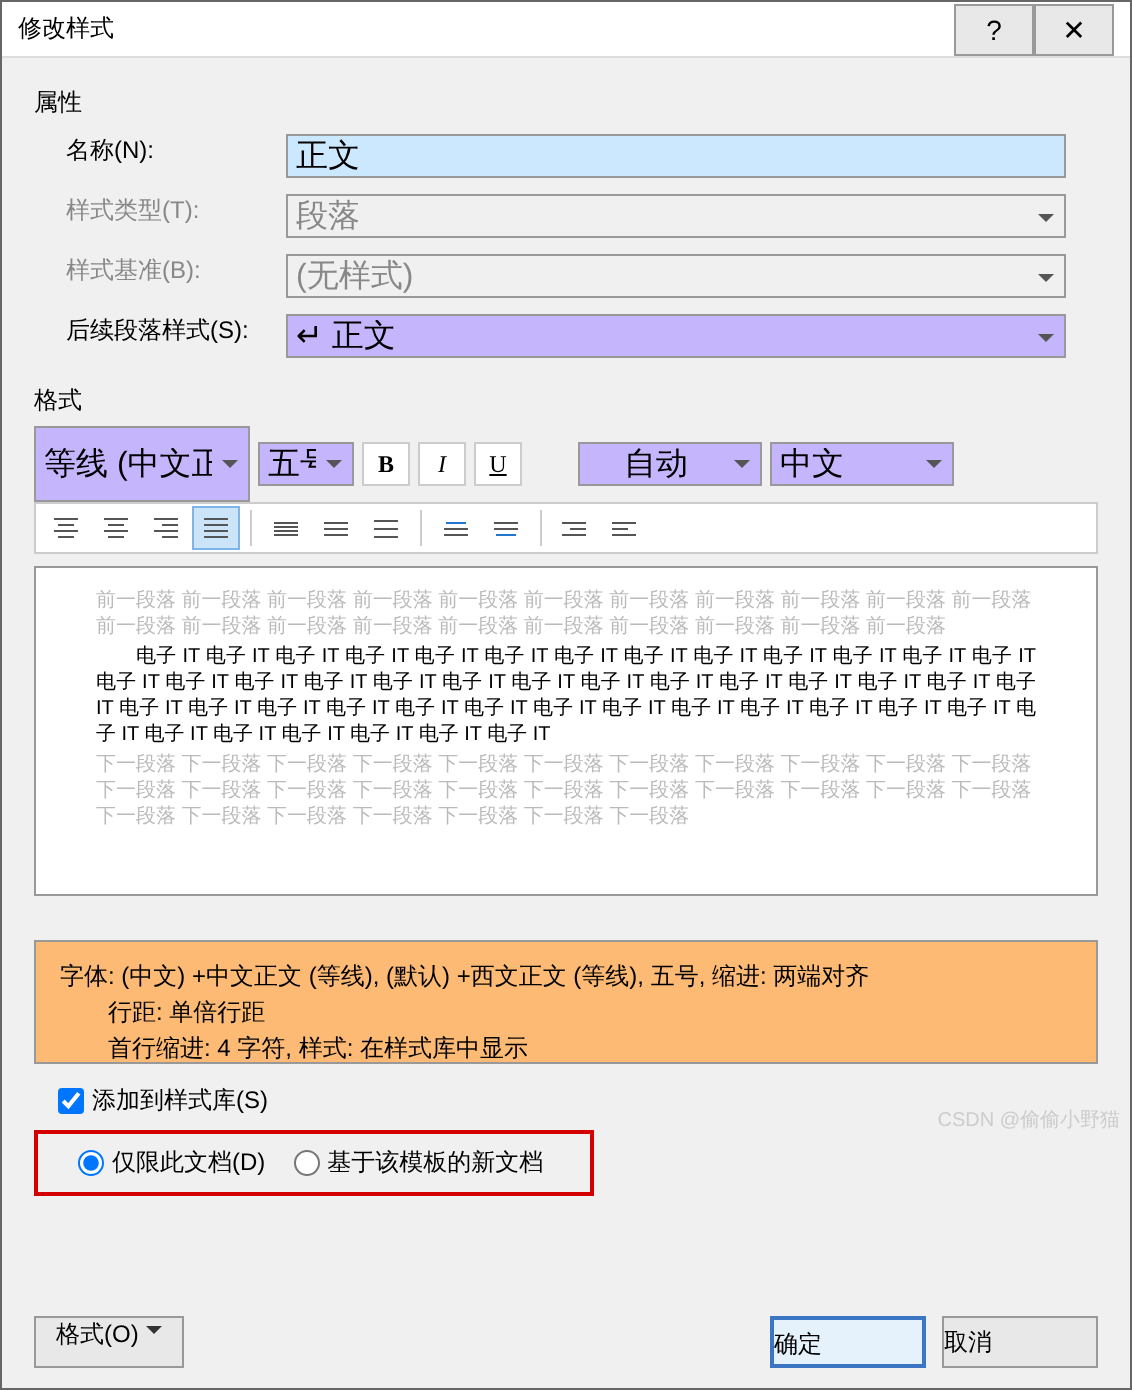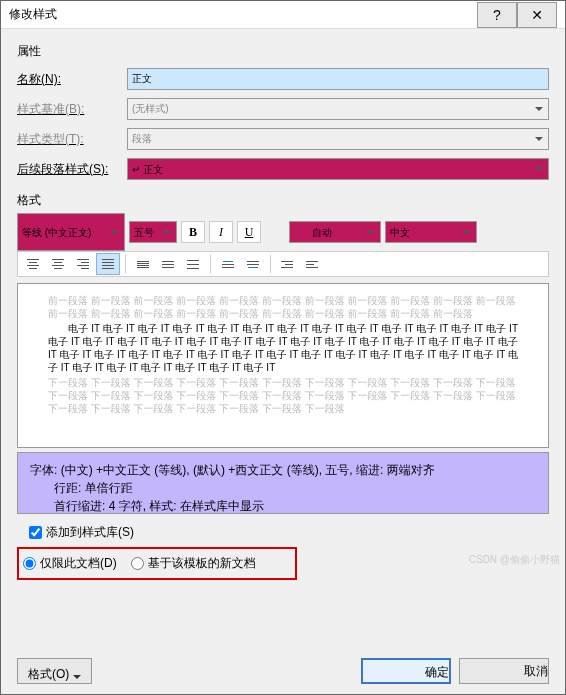--- a/index.html
+++ b/index.html
@@ -3,26 +3,26 @@
 <meta charset="utf-8">
 <style>
 * { box-sizing: border-box; font-family: "Microsoft YaHei", "SimSun", sans-serif; }
 body { margin: 0; background: #f0f0f0; width: 566px; height: 695px; overflow: hidden; font-size: 12px; color: #000; }
 .dialog { width: 566px; height: 695px; border: 1px solid #666; background: #f0f0f0; display: flex; flex-direction: column; }
 .titlebar { height: 28px; background: #fff; display: flex; align-items: center; padding: 0 8px; border-bottom: 1px solid #ddd; }
 .titlebar .title { flex: 1; font-size: 12px; }
 .titlebar .btn { width: 40px; text-align: center; font-size: 14px; cursor: default; }
 .content { padding: 10px 16px; flex: 1; overflow: hidden; display: flex; flex-direction: column; }
 .section-label { font-size: 12px; margin: 4px 0; }
-.row { display: flex; align-items: center; margin: 3px 0; height: 24px; text-decoration: underline; }
+.row { display: flex; margin: 3px 16px; height: 24px; }
 .row .lbl { width: 110px; font-size: 12px; color: #000; }
 .row .lbl.disabled { color: #888; }
 .row .ctl { flex: 1; }
-input[type="text"], select { height: 22px; width: 100%; border: 1px solid #999; background: #fff; font-size: 10px; padding: 0 4px; }
-select { appearance: none; -webkit-appearance: none; background: #be185d; padding-right: 18px; }
+input[type="text"], select { height: 22px; width: 100%; border: 1px solid #999; background: #fff; font-size: 16px; padding: 0 4px; }
+select { appearance: none; -webkit-appearance: none; background: #c4b5fd; padding-right: 18px; }
 .select-wrap { position: relative; display: inline-block; }
 .select-wrap::after { content: ""; position: absolute; right: 6px; top: 50%; margin-top: -2px; border: 4px solid transparent; border-top-color: #555; pointer-events: none; }
 .name-input { background: #cce8ff !important; }
 .disabled-input { background: #f0f0f0 !important; color: #888; padding-left: 18px; }
 .toolbar1 { display: flex; align-items: center; gap: 4px; margin: 6px 0; height: 26px; }
 .sel-sm { width: 108px; height: 38px; }
 .sel-xs { width: 48px; height: 22px; }
 .sel-md { width: 92px; height: 22px; }
 .tbtn { width: 24px; height: 22px; border: 1px solid #ccc; background: #fff; display: inline-flex; align-items: center; justify-content: center; cursor: default; font-size: 12px; font-family: "Times New Roman", serif; }
 .tbtn.b { font-weight: bold; }
@@ -31,29 +31,29 @@
 .toolbar2 { display: flex; align-items: center; gap: 3px; height: 26px; border: 1px solid #ccc; background: #fff; padding: 2px 4px; margin-bottom: 6px; }
 .tbtn2 { width: 22px; height: 20px; display: inline-flex; align-items: center; justify-content: center; cursor: default; }
 .tbtn2.active { background: #cce4f7; outline: 1px solid #7eb4ea; }
 .sep { width: 1px; height: 18px; background: #ccc; margin: 0 3px; }
 .align-lines, .just-lines { display: flex; flex-direction: column; gap: 2px; align-items: center; }
 .align-lines span { display: block; height: 1px; background: #555; }
 .just-lines span { display: block; height: 1px; background: #555; width: 12px; }
 .preview { border: 1px solid #999; background: #fff; padding: 10px 30px; height: 165px; overflow: hidden; font-size: 10px; line-height: 1.3; }
 .preview .gray { color: #bbb; }
 .preview .black { color: #000; text-align: justify; }
-.desc-box { border: 1px solid #999; background: #c4b5fd; padding: 8px 12px; margin-top: 4px; height: 62px; font-size: 12px; line-height: 1.5; }
+.desc-box { border: 1px solid #999; background: #fdba74; padding: 8px 12px; margin-top: 22px; height: 62px; font-size: 12px; line-height: 1.5; }
 .check-row { margin: 10px 12px 6px; display: flex; align-items: center; gap: 4px; }
-.radio-row { display: flex; align-items: center; gap: 14px; padding: 6px 4px; border: 2px solid #d40000; width: 280px; }
+.radio-row { display: flex; align-items: center; gap: 14px; padding: 6px 20px; border: 2px solid #d40000; width: 280px; }
 .radio-item { display: flex; align-items: center; gap: 4px; }
 .footer { display: flex; align-items: center; padding: 10px 16px; gap: 8px; }
-.btn-drop { height: 26px; padding: 0 10px; border: 1px solid #999; background: #e8e8e8; display: inline-flex; align-items: flex-end; gap: 4px; }
+.btn-drop { height: 26px; padding: 0 10px; border: 1px solid #999; background: #e8e8e8; display: inline-flex; align-items: flex-start; gap: 4px; }
 .btn-drop::after { content: ""; border: 4px solid transparent; border-top-color: #333; margin-top: 4px; }
 .spacer { flex: 1; }
-.btn-primary, .btn { width: 90px; height: 26px; border: 1px solid #999; background: #e8e8e8; text-align: right; line-height: 24px; }
+.btn-primary, .btn { width: 78px; height: 26px; border: 1px solid #999; background: #e8e8e8; text-align: left; line-height: 24px; }
 .btn-primary { border: 2px solid #3a76c4; background: #e5f1fb; }
 .watermark { position: absolute; right: 6px; bottom: 128px; color: #ccc; font-size: 10px; }
 input[type="checkbox"], input[type="radio"] { margin: 0; }
 .indent-ic { width:14px; display:flex; flex-direction:column; gap:2px; }
 .indent-ic span { height:1px; background:#555; }
 </style>
 </head>
 <body>
 
 <div class="dialog">
@@ -64,26 +64,26 @@
   </div>
 
   <div class="content">
     <div class="section-label">属性</div>
 
     <div class="row">
       <div class="lbl">名称(N):</div>
       <div class="ctl"><input type="text" class="name-input" value="正文" style=""></div>
     </div>
     <div class="row">
+      <div class="lbl disabled">样式类型(T):</div>
+      <div class="ctl select-wrap" style="width:100%"><input type="text" class="disabled-input" disabled="" value="段落" style=""></div>
+    </div>
+    <div class="row">
       <div class="lbl disabled">样式基准(B):</div>
       <div class="ctl select-wrap" style="width:100%"><input type="text" class="disabled-input" disabled="" value="(无样式)" style=""></div>
-    </div>
-    <div class="row">
-      <div class="lbl disabled">样式类型(T):</div>
-      <div class="ctl select-wrap" style="width:100%"><input type="text" class="disabled-input" disabled="" value="段落" style=""></div>
     </div>
     <div class="row">
       <div class="lbl">后续段落样式(S):</div>
       <div class="ctl select-wrap" style="width:100%"><select><option>↵ 正文</option></select></div>
     </div>
 
     <div class="section-label" style="margin-top:8px">格式</div>
 
     <div class="toolbar1">
       <div class="select-wrap sel-sm"><select class="sel-sm"><option>等线 (中文正文)</option></select></div>

